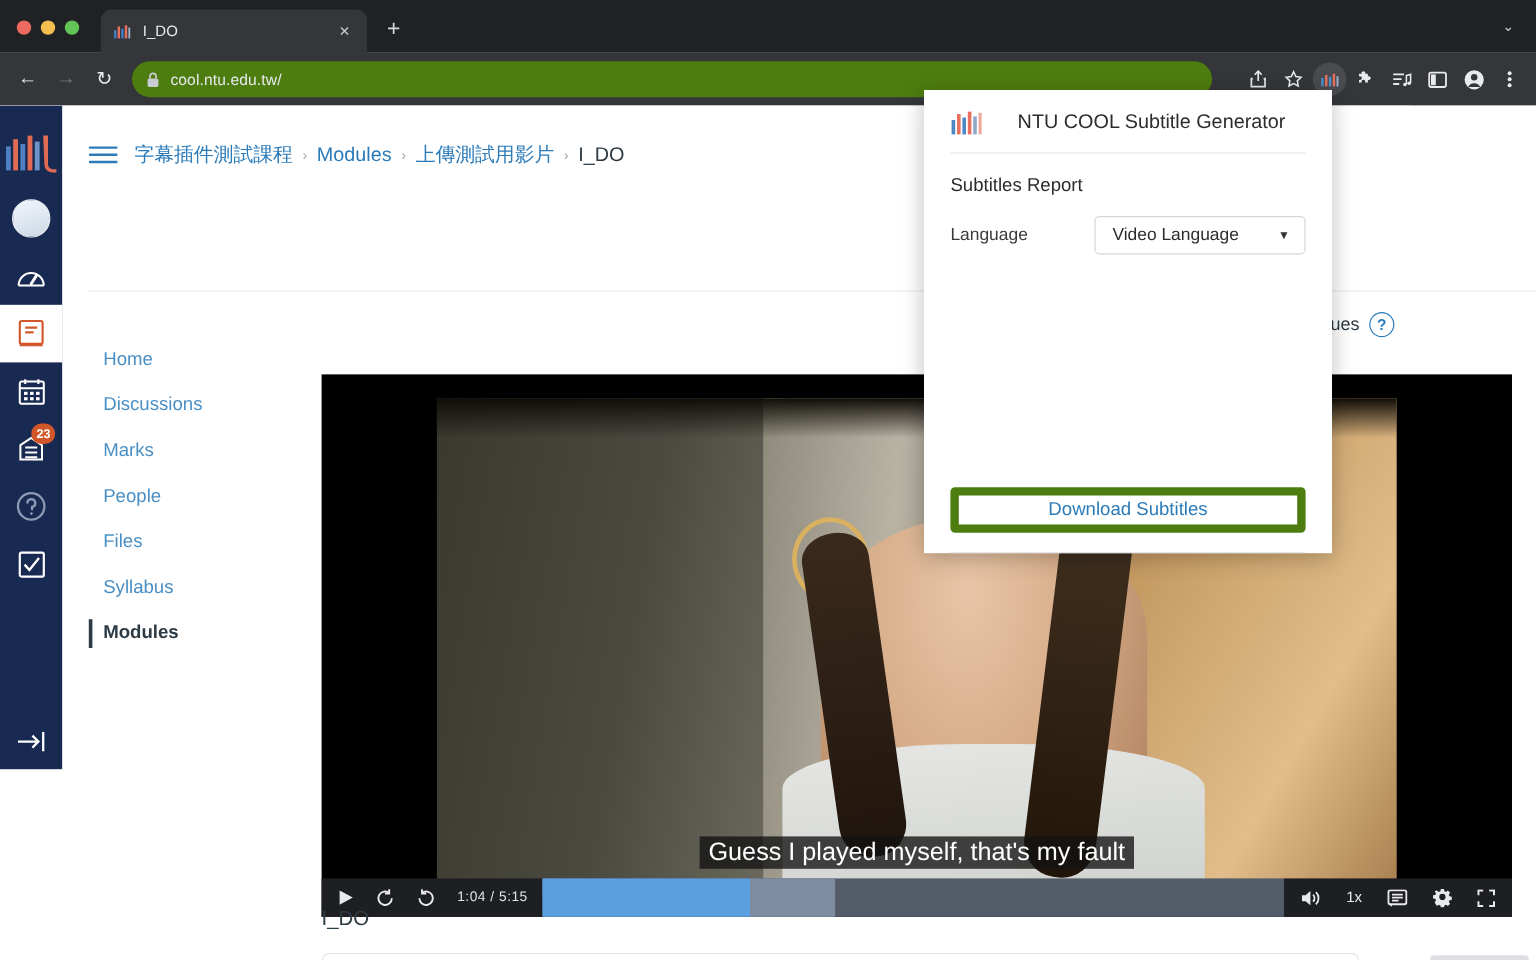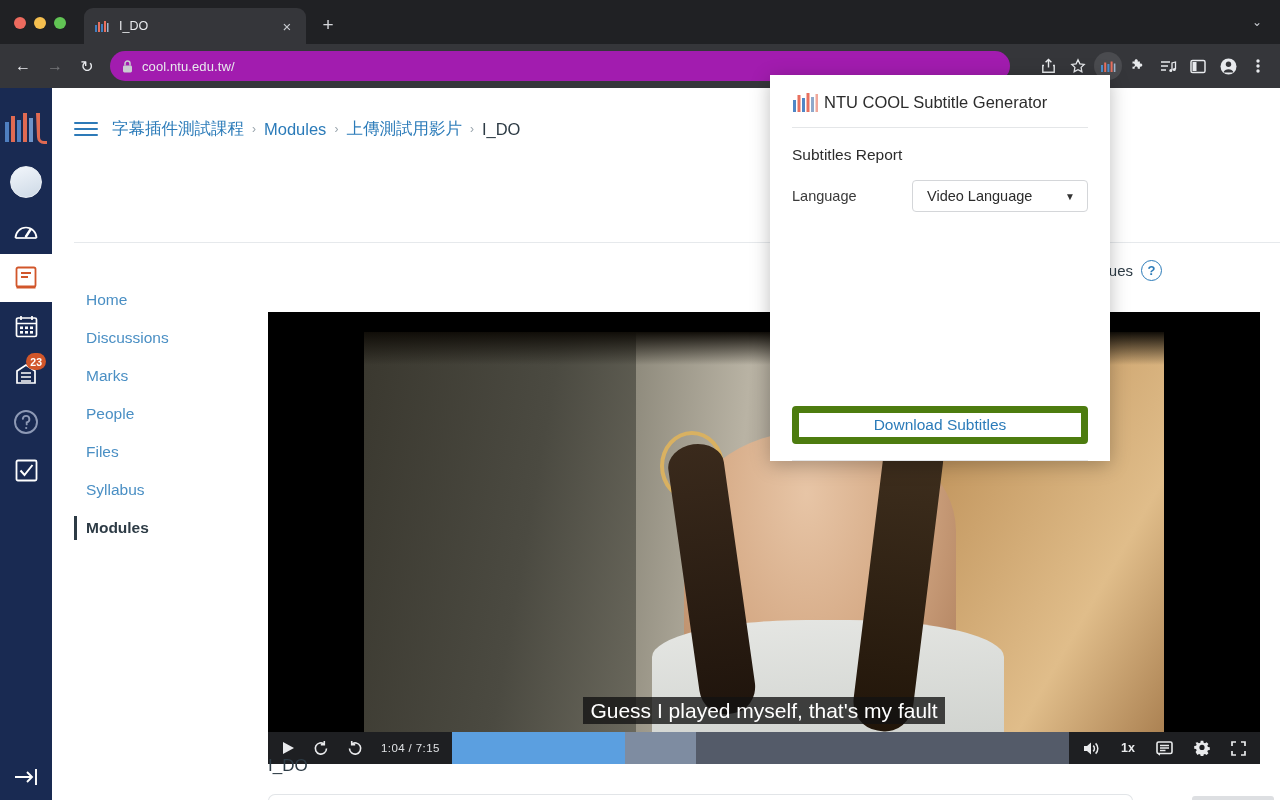--- a/index.html
+++ b/index.html
@@ -48,38 +48,38 @@
   .toolbar {
     height: 44px; background: #35363a; display: flex; align-items: center;
     padding: 0 8px; gap: 2px;
   }
   .nav-btn {
     width: 30px; height: 30px; display: flex; align-items: center; justify-content: center;
     color: #e8eaed; border-radius: 50%; flex: 0 0 30px;
   }
   .nav-btn.disabled { color: #76777a; }
   .omnibox {
-    flex: 1; height: 30px; background: #a21caf; border-radius: 15px;
+    flex: 1; height: 30px; background: #4d7c0f; border-radius: 15px;
     display: flex; align-items: center; padding: 0 12px; gap: 9px;
     margin: 0 8px 0 6px; max-width: 900px;
   }
   .omnibox-url { color: #e8eaed; font-size: 13px; letter-spacing: .1px; }
   .tb-icons { display: flex; align-items: center; gap: 2px; margin-left: auto; }
   .tb-icon {
     width: 28px; height: 28px; display: flex; align-items: center; justify-content: center;
     color: #e8eaed; border-radius: 50%;
   }
   .tb-icon.active { background: #4a4b4f; }
 
   
   .page { position: relative; width: 1280px; height: 712px; background: #fff; overflow: hidden; }
 
   
   .gnav {
-    position: absolute; left: 0; top: 0; width: 52px; height: 712px;
+    position: absolute; left: 0; top: 0; width: 52px; height: 553px;
     background: #192a52; display: flex; flex-direction: column; align-items: center;
     padding-top: 8px; gap: 0;
   }
   .gnav-logo { width: 52px; height: 62px; display: flex; align-items: center; justify-content: center; }
   .gnav-item {
     width: 52px; height: 48px; display: flex; align-items: center; justify-content: center;
     position: relative; color: #ffffff;
   }
   .gnav-item.courses { background: #ffffff; }
   .gnav-avatar {
@@ -209,21 +209,21 @@
     display: flex; align-items: center; background: #1e1f22; height: 32px; padding: 0 12px 0 14px; gap: 18px;
   }
   .ctl-btn { color: #e9eaec; display: flex; align-items: center; justify-content: center; }
   .ctl-time { color: #e0e2e5; font-size: 11.5px; letter-spacing: .4px; white-space: nowrap; }
   .progress { flex: 1; height: 32px; display: flex; background: #545b69; }
   .prog-played { width: 28%; background: #5b9fe0; height: 32px; }
   .prog-buffered { width: 11.5%; background: #7e8ca1; height: 32px; }
   .ctl-right {
     display: flex; align-items: center; background: #1e1f22; height: 32px; padding: 0 14px; gap: 21px;
   }
-  .ctl-speed { color: #e9eaec; font-size: 12.5px; font-weight: 700; }
+  .ctl-speed { color: #e9eaec; font-size: 12.5px; font-weight: 400; }
 
   
   .media-title {
     position: absolute; left: 216px; top: 668px; font-size: 17px; color: #2d3b45;
   }
   .track-bar {
     position: absolute; left: 216px; top: 706px; width: 865px; height: 14px;
     border: 1px solid #e2e5e8; border-radius: 7px 7px 0 0; border-bottom: none; background: #fff;
   }
   .track-chip {
@@ -232,21 +232,21 @@
   }
 
   .nav-buttons { position: absolute; left: 216px; top: 750px; width: 1012px; }
 
   
   .popup {
     position: absolute; left: 770px; top: 75px; width: 340px; height: 386px;
     background: #fff; box-shadow: 0 4px 18px rgba(0,0,0,.26); z-index: 50;
     display: flex; flex-direction: column;
   }
-  .popup-header { display: flex; align-items: center; gap: 4px; padding: 16px 22px 14px 22px; }
+  .popup-header { display: flex; align-items: center; gap: 28px; padding: 16px 22px 14px 22px; }
   .popup-logo { width: 28px; height: 22px; flex: 0 0 28px; }
   .popup-title { font-size: 16.5px; color: #2c2c2c; }
   .popup-hr { height: 1px; background: #e4e6e8; margin: 0 22px; }
   .popup-body { padding: 18px 22px 0 22px; flex: 1; }
   .popup-status { font-size: 15.5px; color: #2c2c2c; margin-bottom: 18px; }
   .popup-row {
     display: flex; align-items: center; justify-content: space-between; margin-bottom: 16px; height: 28px;
   }
   .popup-label { font-size: 14.5px; color: #3a3a3a; }
   .toggle {
@@ -507,21 +507,21 @@
             </div>
             <div class="ctl-btn">
               <svg width="16" height="16" viewBox="0 0 16 16" fill="none" stroke="#e9eaec" stroke-width="1.6">
                 <path d="M2.5 8.5a5.6 5.6 0 1 0 2-4.3"></path>
                 <path d="M4.7 1v3.6h3.5"></path>
               </svg>
             </div>
             <div class="ctl-time">
               <span>1:04</span>
               <span>/</span>
-              <span>7:15</span>
+              <span>5:15</span>
             </div>
           </div>
           <div class="progress">
             <div class="prog-played"></div>
             <div class="prog-buffered"></div>
           </div>
           <div class="ctl-right">
             <div class="ctl-btn">
               <svg width="17" height="15" viewBox="0 0 17 15" fill="#e9eaec">
                 <path d="M1 5h3l4-3.4v11.8L4 10H1z"></path>

